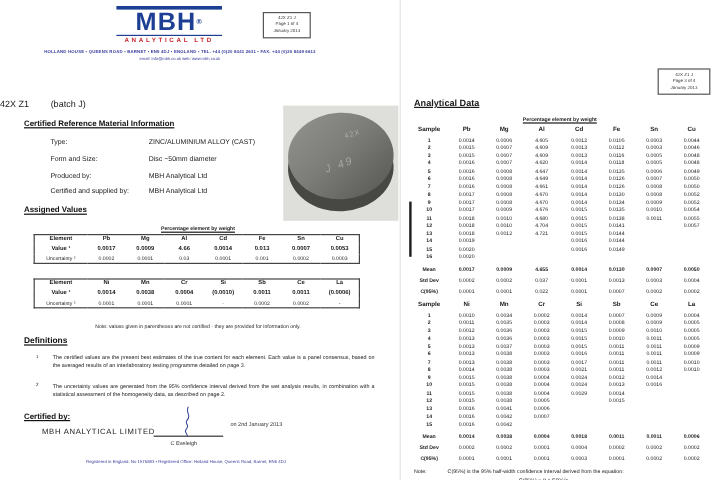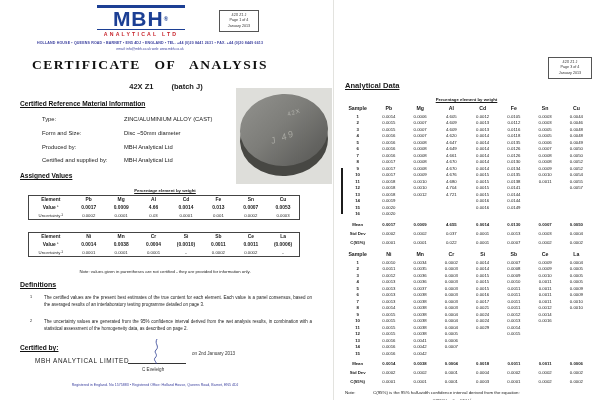--- a/index.html
+++ b/index.html
@@ -26,21 +26,21 @@
   #corner-right { left:215px; top:13px; width:44px; }
 
   .addr-line { position:absolute; top:41px; left:0; width:300px; text-align:center;
                font-size:3.6px; color:#3a3f9e; font-weight:bold; letter-spacing:0.15px; }
   .contact-line { position:absolute; top:47px; left:0; width:300px; text-align:center;
                   font-size:3.4px; color:#3a3f9e; }
 
   .doc-title { position:absolute; top:57px; left:0; width:300px; text-align:center;
                font-family:"Liberation Serif", serif; font-weight:bold; font-size:13.5px;
                letter-spacing:1.5px; word-spacing:9px; color:#111; }
-  .ref-line { position:absolute; top:82px; left:16px; width:300px; text-align:center; font-size:7.5px; font-weight:bold; }
+  .ref-line { position:absolute; top:82px; left:0; width:300px; font-size:7.5px; font-weight:normal; }
   .ref-line .batch { margin-left:18px; }
 
   .section-heading { position:absolute; font-weight:bold; text-decoration:underline; color:#111; }
   #crm-heading { left:20px; top:100px; font-size:6.6px; }
   #assigned-heading { left:20px; top:172px; font-size:6.6px; }
   #definitions-heading { left:20px; top:281px; font-size:7px; }
   #certified-heading { left:20px; top:344px; font-size:6.6px; }
 
   .crm-row { position:absolute; left:42px; width:250px; font-size:5.8px; }
   .crm-label { display:inline-block; width:82px; }
@@ -123,21 +123,20 @@
 
     <div class="corner-box" id="corner-left">
       <div>42X Z1 J</div>
       <div>Page 1 of 4</div>
       <div>January 2013</div>
     </div>
 
     <div class="addr-line">HOLLAND HOUSE • QUEENS ROAD • BARNET • EN5 4DJ • ENGLAND • TEL. +44 (0)20 8441 2631 • FAX. +44 (0)20 8449 6613</div>
     <div class="contact-line">email: info@mbh.co.uk    web: www.mbh.co.uk</div>
 
-    <div class="doc-title">CERTIFICATE OF ANALYSIS</div>
     <div class="ref-line">
       <span>42X Z1</span><span class="batch">(batch J)</span>
     </div>
 
     <div class="section-heading" id="crm-heading">Certified Reference Material Information</div>
 
     <div class="crm-row" style="top:116px">
       <span class="crm-label">Type:</span><span class="crm-value">ZINC/ALUMINIUM ALLOY    (CAST)</span>
     </div>
     <div class="crm-row" style="top:130px">

